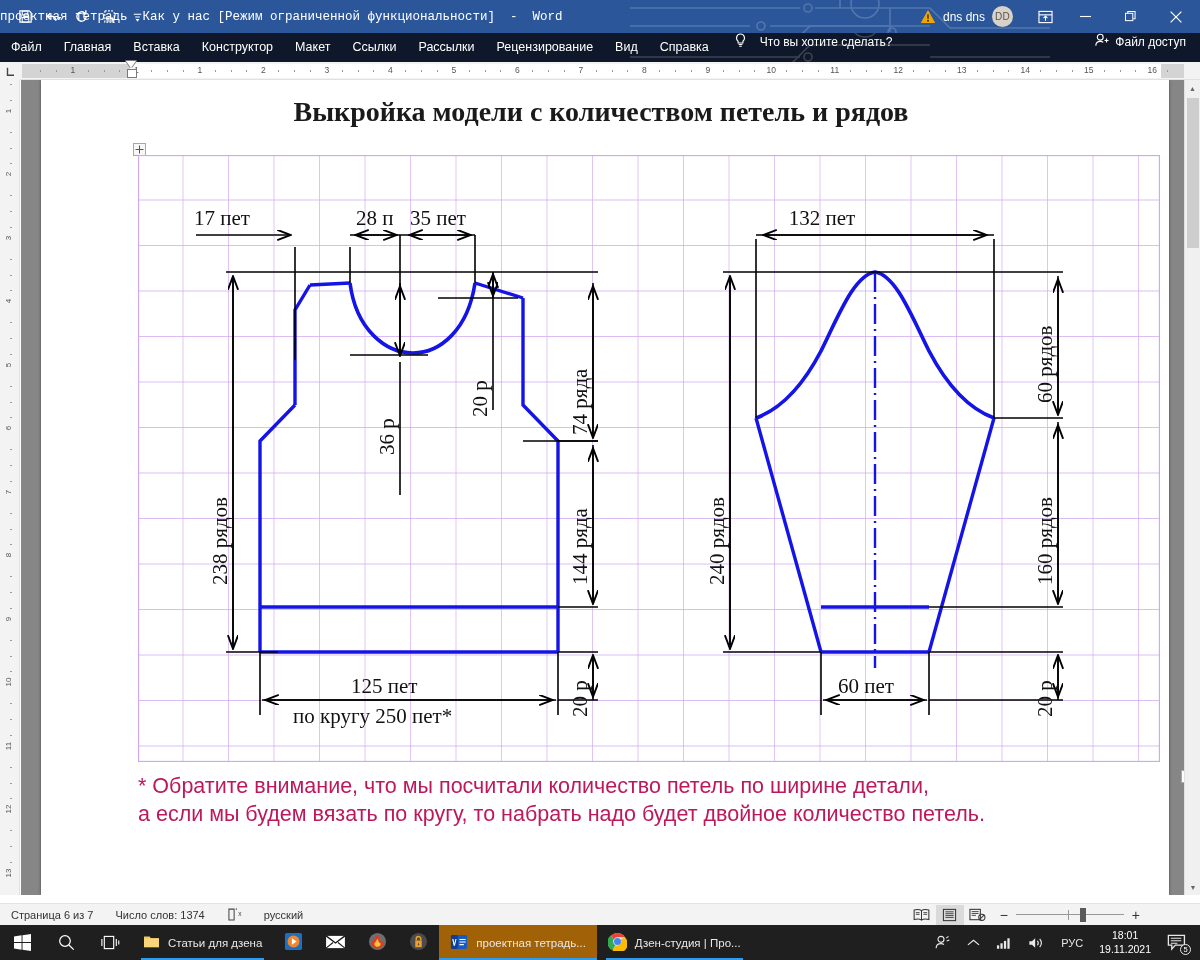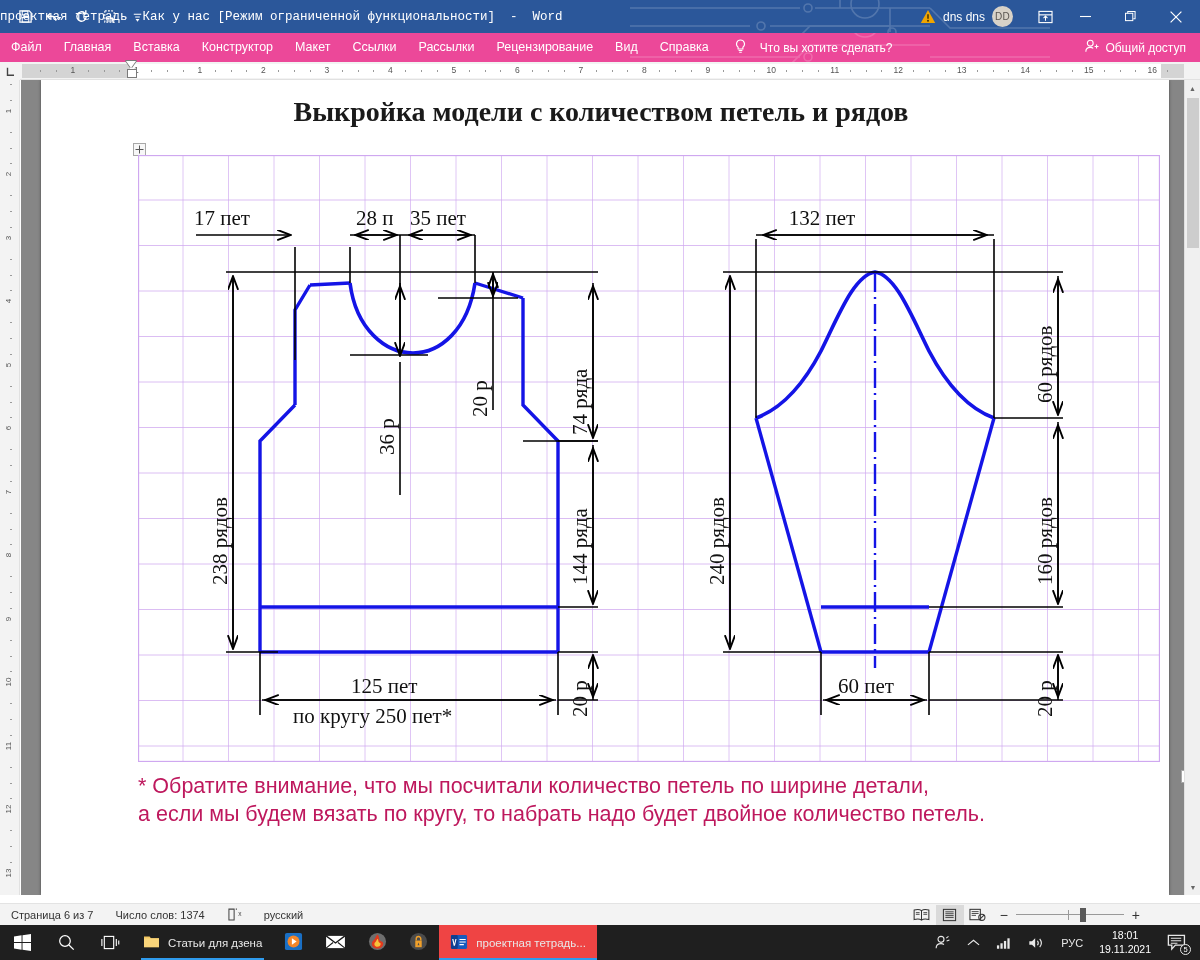--- a/index.html
+++ b/index.html
@@ -41,21 +41,21 @@
   .avatar{
     width:21px;height:21px;border-radius:50%;background:#d8d2c8;color:#5a5550;
     font-size:10px; display:flex;align-items:center;justify-content:center;
     margin-right:14px; letter-spacing:.3px;
   }
   .ribbon-opt{ width:36px;height:33px;display:flex;align-items:center;justify-content:center;}
   .wbtn{ width:45px;height:33px;display:flex;align-items:center;justify-content:center; color:#fff;}
   
   .menubar{
     position:absolute; left:0; top:33px; width:1200px; height:29px;
-    background:#ec4899; color:#fff; display:flex; align-items:center;
+    background:#0f172a; color:#fff; display:flex; align-items:flex-start;
     font-size:12.5px; overflow:hidden;
   }
   .mb-deco{ position:absolute; right:150px; top:-28px; width:420px; height:70px; opacity:.18;}
   .menubar .mi{ padding:0 11px; height:29px; line-height:29px; cursor:default; z-index:2;}
   .menubar .mi:first-child{ margin-left:4px; }
   .tellme{ display:flex;align-items:center; gap:13px; margin-left:14px; z-index:2;}
   .tellme .txt{ font-size:12px; }
   .share{ margin-left:auto; display:flex;align-items:center;gap:5px; padding-right:14px; font-size:12px; z-index:2;}
   
   .hruler{
@@ -152,21 +152,21 @@
   
   .taskbar{
     position:absolute;left:0;top:925px;width:1200px;height:35px;
     background:#1f1f1f; display:flex; align-items:center; color:#fff;
   }
   .tb-ico{ width:44px;height:35px; display:flex;align-items:center;justify-content:center;}
   .tb-app{
     height:35px; display:flex;align-items:center; gap:8px; padding:0 11px;
     font-size:11.5px; color:#e8e8e8; position:relative;
   }
-  .tb-app.act{ background:#ef4444; }
+  .tb-app.act{ background:#a16207; }
   .tb-app.act::after{
     content:""; position:absolute;left:0;right:0;bottom:0;height:2.5px;background:#2f9bed;
   }
   .tb-app.under::after{
     content:""; position:absolute;left:9px;right:9px;bottom:0;height:2.5px;background:#2f9bed;
   }
   .tray{ margin-left:auto; display:flex; align-items:center; gap:0; padding-right:6px;}
   .tray .ti{ height:35px; display:flex;align-items:center;justify-content:center;
      padding:0 8px; font-size:11px; color:#e8e8e8;}
   .clock{ display:flex;flex-direction:column; align-items:center; justify-content:center;
@@ -297,21 +297,21 @@
     <span class="txt">Что вы хотите сделать?</span>
   </div>
   <div class="share">
     <span>
       <svg width="15" height="14" viewBox="0 0 16 14">
           <circle cx="5.6" cy="4" r="3.1" fill="none" stroke="#fff" stroke-width="1.2"></circle>
           <path d="M0.9 13c0-3 2.1-4.6 4.7-4.6 1.3 0 2.4.4 3.2 1.1" fill="none" stroke="#fff" stroke-width="1.2"></path>
           <path d="M12.3 5.4v4.2M10.2 7.5h4.2" stroke="#fff" stroke-width="1.2"></path>
         </svg>
     </span>
-    <span>Общий доступ</span>
+    <span>Файл доступ</span>
   </div>
 </div>
 
 <div class="hruler">
   <div class="corner">
     <svg width="9" height="9" viewBox="0 0 9 9">
         <path d="M1.5 0.8v7.4h6.5" fill="none" stroke="#444" stroke-width="1.4"></path>
       </svg>
   </div>
   <div class="rulerbar" id="rulerbar">
@@ -756,20 +756,32 @@
     <span>
       <svg width="18" height="18" viewBox="0 0 19 19">
           <rect x="1" y="2.2" width="17" height="14.6" rx="1.4" fill="#185abd"></rect>
           <rect x="1" y="2.2" width="7.2" height="14.6" rx="1.4" fill="#103f91"></rect>
           <path d="M2.3 6.3h1.3l1 5 1.1-5h1.2l-1.7 7.1H3.9z" fill="#fff"></path>
           <path d="M10 6.3h6.6v1.1H10zM10 9h6.6v1.1H10zM10 11.7h4.6v1.1H10z" fill="#fff"></path>
         </svg>
     </span>
     <span>проектная тетрадь...</span>
   </div>
+  <div class="tb-app under">
+    <span>
+      <svg width="19" height="19" viewBox="0 0 20 20">
+        <circle cx="10" cy="10" r="9" fill="#f1f1f1"></circle>
+        <path d="M10 1a9 9 0 0 1 7.8 4.5H10a4.5 4.5 0 0 0-4 2.4L2.9 3.7A9 9 0 0 1 10 1z" fill="#ea4335"></path>
+        <path d="M2.9 3.7L6 7.9A4.5 4.5 0 0 0 7.8 14l-3.1 5.2A9 9 0 0 1 2.9 3.7z" fill="#34a853"></path>
+        <path d="M17.8 5.5A9 9 0 0 1 4.7 19.2L8 13.9a4.5 4.5 0 0 0 6-3.9 4.5 4.5 0 0 0-.7-2.4z" fill="#fbbc05"></path>
+        <circle cx="10" cy="10" r="3.7" fill="#4285f4"></circle>
+      </svg>
+    </span>
+    <span>Дзен-студия | Про...</span>
+  </div>
 
   <div class="tray">
     <div class="ti">
       <svg width="17" height="15" viewBox="0 0 18 16">
           <circle cx="7.4" cy="4.6" r="3.2" fill="none" stroke="#e8e8e8" stroke-width="1.2"></circle>
           <path d="M2.2 14.2c0-3.2 2.3-5 5.2-5 1.2 0 2.3.3 3.2.9" fill="none" stroke="#e8e8e8" stroke-width="1.2"></path>
           <path d="M13 3.4l2.4-2M13.4 6.4l3-1" stroke="#e8e8e8" stroke-width="1.1"></path>
         </svg>
     </div>
     <div class="ti">

